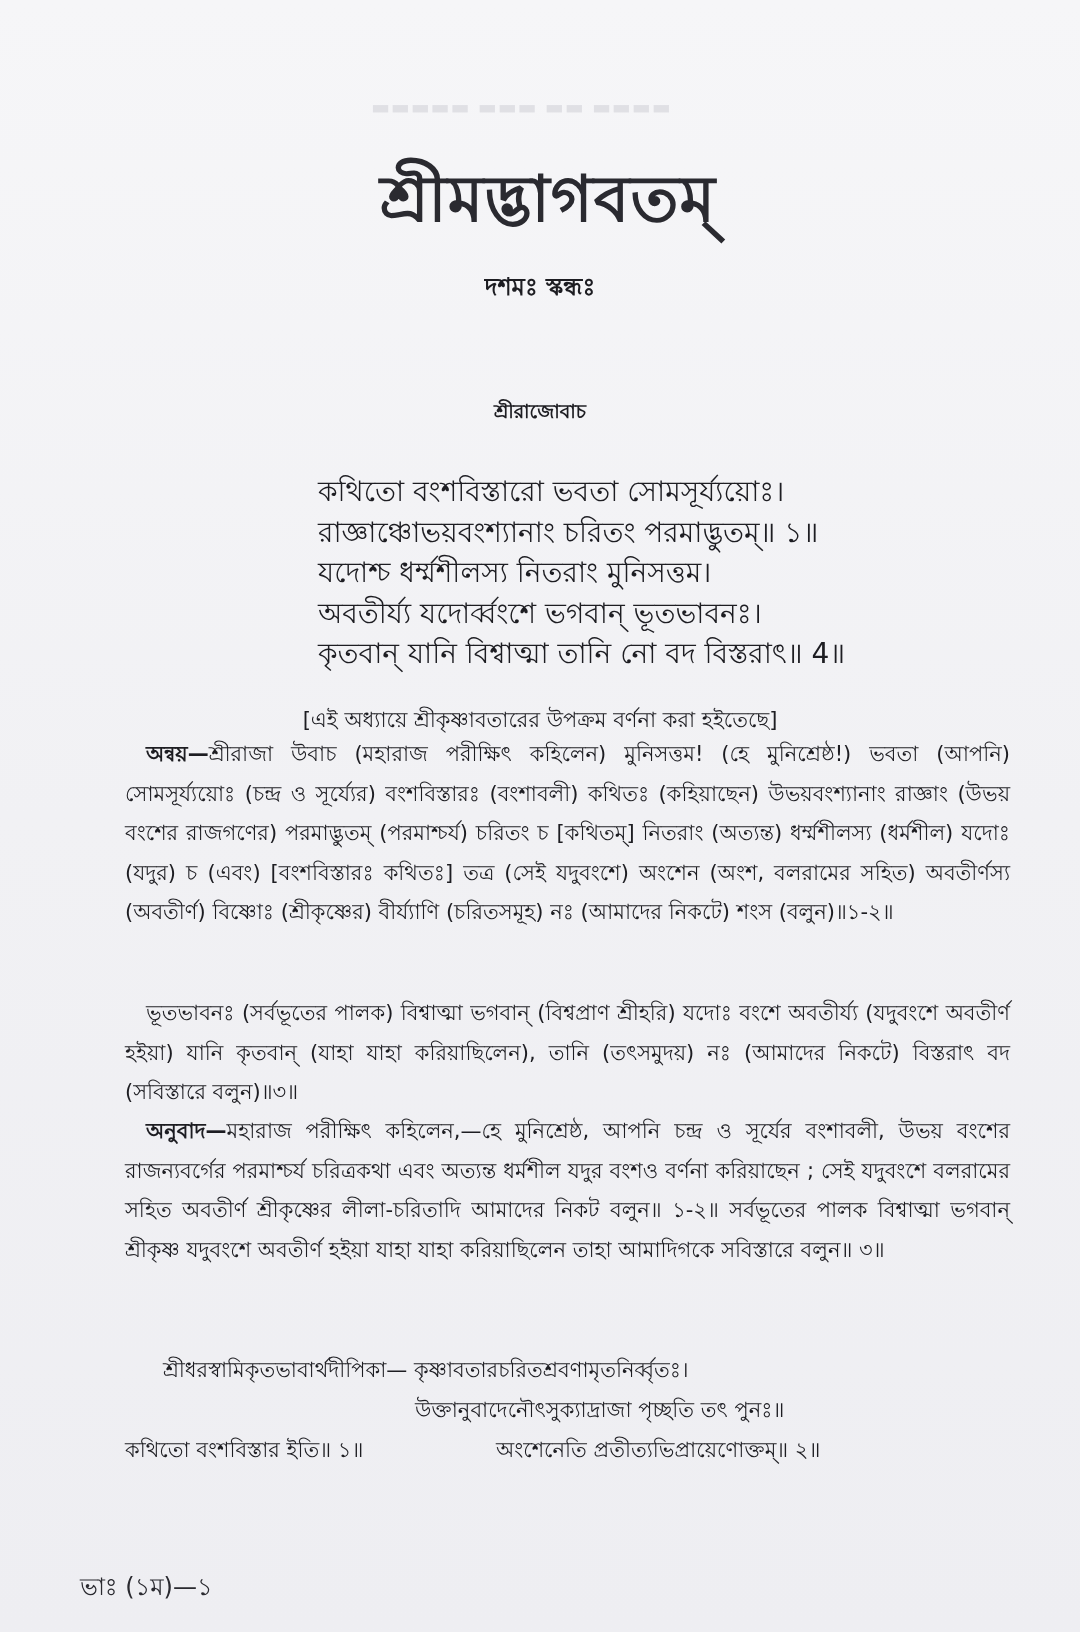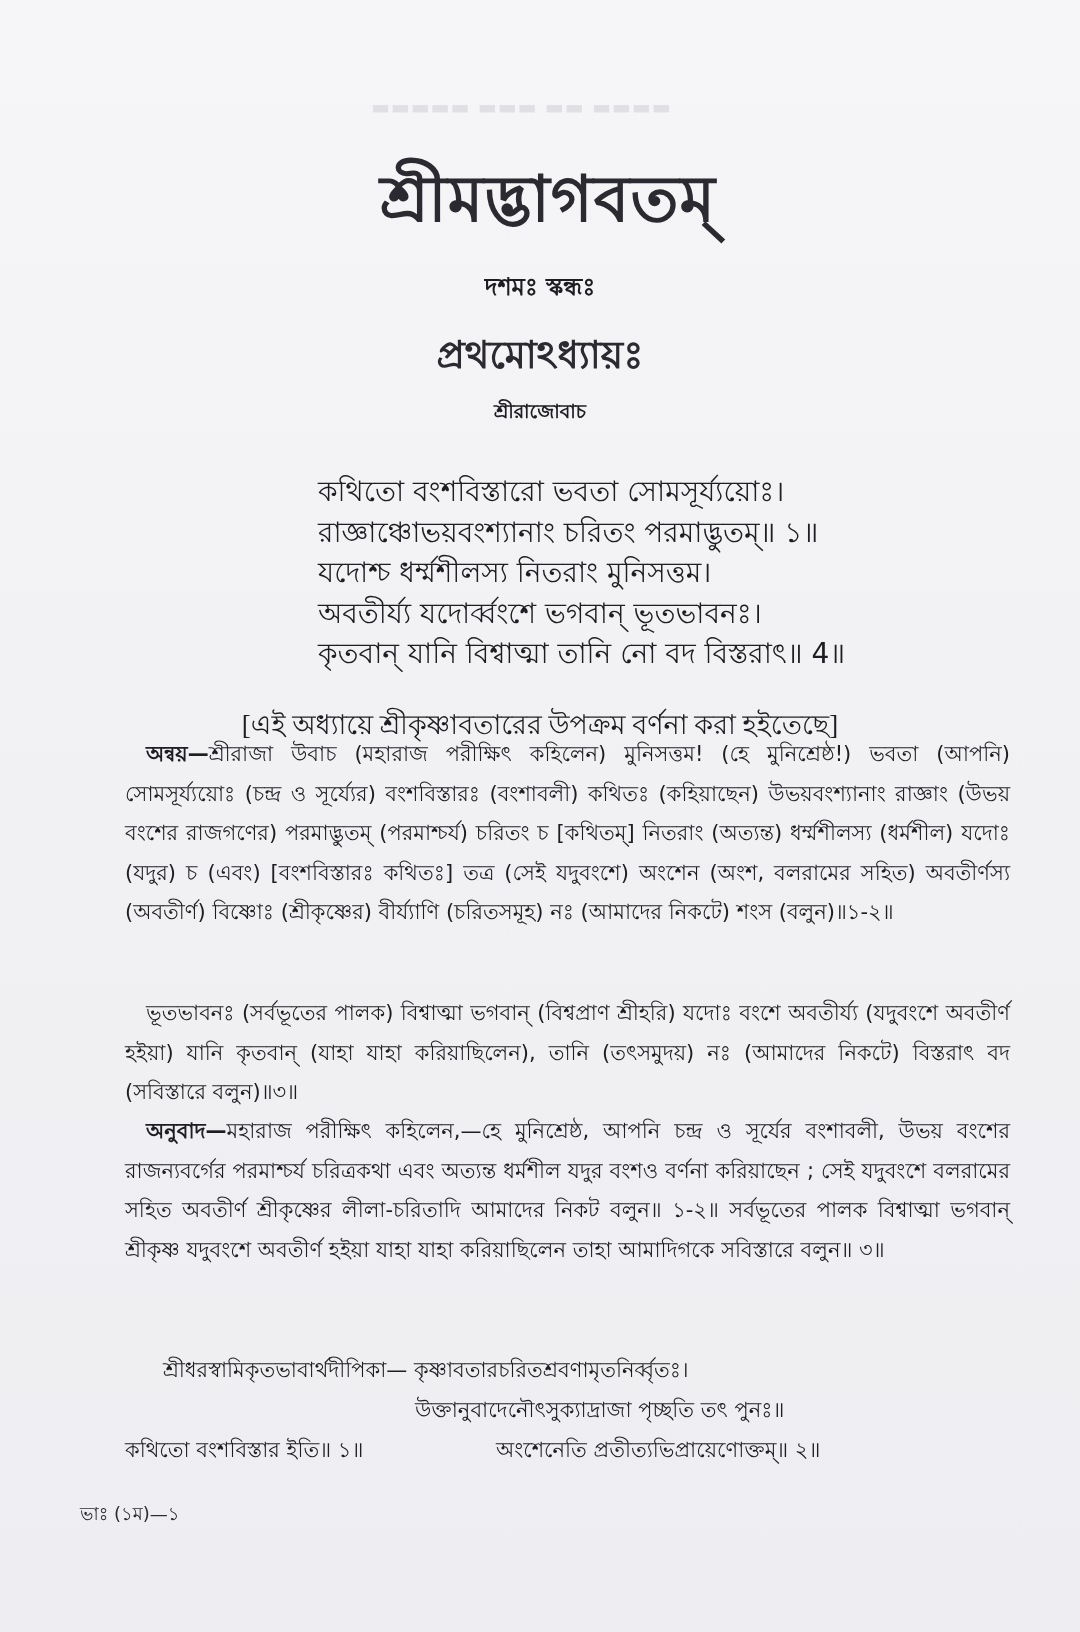--- a/index.html
+++ b/index.html
@@ -37,54 +37,53 @@
       position: absolute; top: 397px; left: 0; width: 1080px;
       text-align: center; font-size: 19px; font-weight: bold;
     }
     .verses {
       position: absolute; top: 440px; left: 318px;
       font-size: 28px; line-height: 40.5px; margin-top: 32px;
     }
     .verse-line { white-space: nowrap; }
     .note {
       position: absolute; top: 704px; left: 0; width: 1080px;
-      text-align: center; font-size: 27px; font-family: Liberation Serif, serif;
+      text-align: center; font-size: 21px;
     }
     .para {
       position: absolute; left: 125px; width: 885px;
       font-size: 21px; line-height: 39.5px; text-align: justify;
       text-indent: 0;
     }
     .para .label { font-weight: bold; }
     .p1 { top: 735px; }
     .p2 { top: 978px; margin-top: 16px; }
     .p3 { top: 1112px; }
     .commentary {
       position: absolute; top: 1350px; left: 125px; width: 885px;
       font-size: 21px; line-height: 40px;
     }
     .commentary .label { font-weight: normal; margin-left: 38px; }
     .c-line2 { padding-left: 290px; }
     .c-line3 { display: flex; gap: 16px; }
     .c-line3 .left { width: 355px; }
     .footer {
-      position: absolute; top: 1500px; left: 80px;
-      font-size: 18px; color: #2a2a30;
+      position: absolute; top: 1568px; left: 80px;
+      font-size: 24px; color: #2a2a30;
     }
   </style>
 </head>
 <body>
 
 <div class="page">
 
   <div class="bleed" style="top:95px;left:370px;">▬▬▬▬ ▬▬ ▬▬▬ ▬▬▬▬▬</div>
 
   <div class="title">শ্রীমদ্ভাগবতম্</div>
   <div class="skandha">দশমঃ স্কন্ধঃ</div>
-  <div class="adhyaya">প্রথমোঽধ্যায়ঃ</div>
   <div class="speaker">শ্রীরাজোবাচ</div>
 
   <div class="verses">
     <div class="verse-line">কথিতো বংশবিস্তারো ভবতা সোমসূর্য্যয়োঃ।</div>
     <div class="verse-line">রাজ্ঞাঞ্চোভয়বংশ্যানাং চরিতং পরমাদ্ভুতম্॥ ১॥</div>
     <div class="verse-line">যদোশ্চ ধর্ম্মশীলস্য নিতরাং মুনিসত্তম।</div>
     <div class="verse-line">অবতীর্য্য যদোর্ব্বংশে ভগবান্ ভূতভাবনঃ।</div>
     <div class="verse-line">কৃতবান্ যানি বিশ্বাত্মা তানি নো বদ বিস্তরাৎ॥ 4॥</div>
   </div>
 

